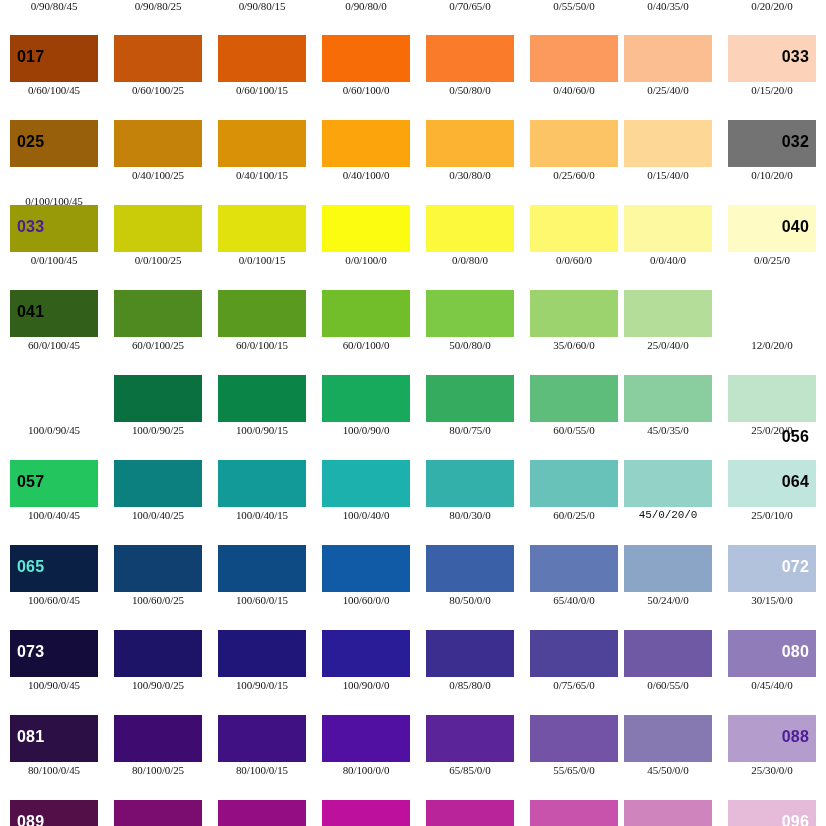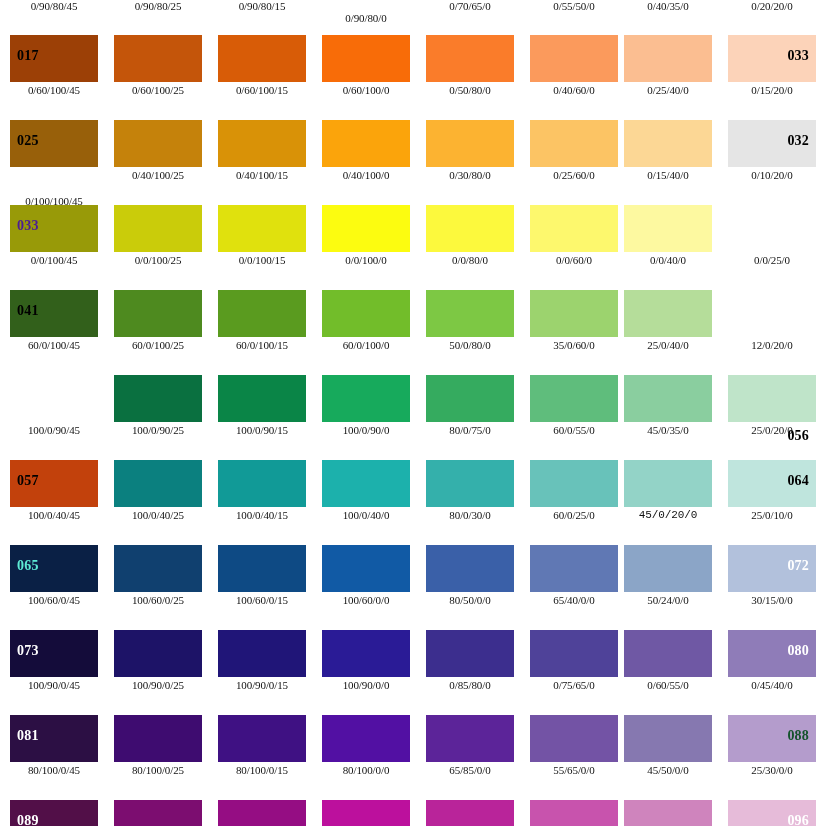--- a/index.html
+++ b/index.html
@@ -32,23 +32,23 @@
 
   .swatch {
     position: absolute;
     top: 0;
     width: 88px;
     height: 47px;
   }
 
   .swatch-number {
     position: absolute;
-    font-family: Liberation Serif, serif;
+    font-family: Liberation Sans, sans-serif;
     font-weight: bold;
-    font-size: 14px;
+    font-size: 16px;
     line-height: 1;
     letter-spacing: 0.2px;
     text-align: center;
   }
   .num-left {
     left: 7px;
     top: 14px;
   }
   .num-right {
     right: 7px;
@@ -74,21 +74,21 @@
 </style>
 </head>
 <body>
 
 <div id="chart">
 
 <div class="band band-top" style="top: 0px;">
       <div class="caption" style="left: 10px;">0/90/80/45</div>
       <div class="caption" style="left: 114px;">0/90/80/25</div>
       <div class="caption" style="left: 218px;">0/90/80/15</div>
-      <div class="caption" style="left: 322px; margin-top: 12px;">0/90/80/0</div>
+      <div class="caption" style="left: 322px;">0/90/80/0</div>
       <div class="caption" style="left: 426px;">0/70/65/0</div>
       <div class="caption" style="left: 530px;">0/55/50/0</div>
       <div class="caption" style="left: 624px;">0/40/35/0</div>
       <div class="caption" style="left: 728px;">0/20/20/0</div>
     </div>
     <div class="band" style="top: 35px;">
       <div class="swatch" style="left: 10px; background: rgb(156, 64, 6);">
         <span class="swatch-number num-left" style="color: rgb(0, 0, 0);">017</span>
       </div>
       <div class="swatch" style="left: 114px; background: rgb(196, 85, 10);"></div>
@@ -112,21 +112,21 @@
     <div class="band" style="top: 120px;">
       <div class="swatch" style="left: 10px; background: rgb(152, 96, 10);">
         <span class="swatch-number num-left" style="color: rgb(0, 0, 0);">025</span>
       </div>
       <div class="swatch" style="left: 114px; background: rgb(197, 130, 11);"></div>
       <div class="swatch" style="left: 218px; background: rgb(217, 146, 7);"></div>
       <div class="swatch" style="left: 322px; background: rgb(251, 164, 11);"></div>
       <div class="swatch" style="left: 426px; background: rgb(252, 179, 49);"></div>
       <div class="swatch" style="left: 530px; background: rgb(252, 196, 100);"></div>
       <div class="swatch" style="left: 624px; background: rgb(252, 215, 149);"></div>
-      <div class="swatch" style="left: 728px; background: #e5e5e5;">
+      <div class="swatch" style="left: 728px; background: #737373;">
         <span class="swatch-number num-right" style="color: rgb(0, 0, 0);">032</span>
       </div>
       <div class="caption" style="left: 10px; margin-top: 26px;">0/100/100/45</div>
       <div class="caption" style="left: 114px;">0/40/100/25</div>
       <div class="caption" style="left: 218px;">0/40/100/15</div>
       <div class="caption" style="left: 322px;">0/40/100/0</div>
       <div class="caption" style="left: 426px;">0/30/80/0</div>
       <div class="caption" style="left: 530px;">0/25/60/0</div>
       <div class="caption" style="left: 624px;">0/15/40/0</div>
       <div class="caption" style="left: 728px;">0/10/20/0</div>
@@ -134,20 +134,23 @@
     <div class="band" style="top: 205px;">
       <div class="swatch" style="left: 10px; background: rgb(152, 154, 8);">
         <span class="swatch-number num-left" style="color: #4c1d95;">033</span>
       </div>
       <div class="swatch" style="left: 114px; background: rgb(202, 204, 10);"></div>
       <div class="swatch" style="left: 218px; background: rgb(224, 225, 13);"></div>
       <div class="swatch" style="left: 322px; background: rgb(252, 252, 16);"></div>
       <div class="swatch" style="left: 426px; background: rgb(252, 249, 61);"></div>
       <div class="swatch" style="left: 530px; background: rgb(253, 248, 109);"></div>
       <div class="swatch" style="left: 624px; background: rgb(253, 249, 160);"></div>
+      <div class="swatch" style="left: 728px; background: rgb(254, 251, 196);">
+        <span class="swatch-number num-right" style="color: rgb(0, 0, 0);">040</span>
+      </div>
       <div class="caption" style="left: 10px;">0/0/100/45</div>
       <div class="caption" style="left: 114px;">0/0/100/25</div>
       <div class="caption" style="left: 218px;">0/0/100/15</div>
       <div class="caption" style="left: 322px;">0/0/100/0</div>
       <div class="caption" style="left: 426px;">0/0/80/0</div>
       <div class="caption" style="left: 530px;">0/0/60/0</div>
       <div class="caption" style="left: 624px;">0/0/40/0</div>
       <div class="caption" style="left: 728px;">0/0/25/0</div>
     </div>
     <div class="band" style="top: 290px;">
@@ -182,21 +185,21 @@
       <div class="caption" style="left: 10px;">100/0/90/45</div>
       <div class="caption" style="left: 114px;">100/0/90/25</div>
       <div class="caption" style="left: 218px; text-align: center;">100/0/90/15</div>
       <div class="caption" style="left: 322px;">100/0/90/0</div>
       <div class="caption" style="left: 426px;">80/0/75/0</div>
       <div class="caption" style="left: 530px;">60/0/55/0</div>
       <div class="caption" style="left: 624px;">45/0/35/0</div>
       <div class="caption" style="left: 728px;">25/0/20/0</div>
     </div>
     <div class="band" style="top: 460px;">
-      <div class="swatch" style="left: 10px; background: #c2410c;">
+      <div class="swatch" style="left: 10px; background: #22c55e;">
         <span class="swatch-number num-left" style="color: rgb(0, 0, 0);">057</span>
       </div>
       <div class="swatch" style="left: 114px; background: rgb(11, 128, 127);"></div>
       <div class="swatch" style="left: 218px; background: rgb(17, 154, 151);"></div>
       <div class="swatch" style="left: 322px; background: rgb(28, 177, 172);"></div>
       <div class="swatch" style="left: 426px; background: rgb(52, 176, 171);"></div>
       <div class="swatch" style="left: 530px; background: rgb(104, 194, 186);"></div>
       <div class="swatch" style="left: 624px; background: rgb(147, 211, 199);"></div>
       <div class="swatch" style="left: 728px; background: rgb(191, 229, 221);">
         <span class="swatch-number num-right" style="color: rgb(0, 0, 0);">064</span>
@@ -258,21 +261,21 @@
       <div class="swatch" style="left: 10px; background: rgb(44, 15, 68);">
         <span class="swatch-number num-left" style="color: rgb(255, 255, 255);">081</span>
       </div>
       <div class="swatch" style="left: 114px; background: rgb(62, 12, 112);"></div>
       <div class="swatch" style="left: 218px; background: rgb(63, 17, 131);"></div>
       <div class="swatch" style="left: 322px; background: rgb(82, 16, 163);"></div>
       <div class="swatch" style="left: 426px; background: rgb(92, 36, 153);"></div>
       <div class="swatch" style="left: 530px; background: rgb(115, 83, 165);"></div>
       <div class="swatch" style="left: 624px; background: rgb(134, 120, 176);"></div>
       <div class="swatch" style="left: 728px; background: rgb(180, 156, 204);">
-        <span class="swatch-number num-right" style="color: #14532d;">088</span>
+        <span class="swatch-number num-right" style="color: #4c1d95;">088</span>
       </div>
       <div class="caption" style="left: 10px;">80/100/0/45</div>
       <div class="caption" style="left: 114px;">80/100/0/25</div>
       <div class="caption" style="left: 218px;">80/100/0/15</div>
       <div class="caption" style="left: 322px;">80/100/0/0</div>
       <div class="caption" style="left: 426px;">65/85/0/0</div>
       <div class="caption" style="left: 530px;">55/65/0/0</div>
       <div class="caption" style="left: 624px;">45/50/0/0</div>
       <div class="caption" style="left: 728px;">25/30/0/0</div>
     </div>

